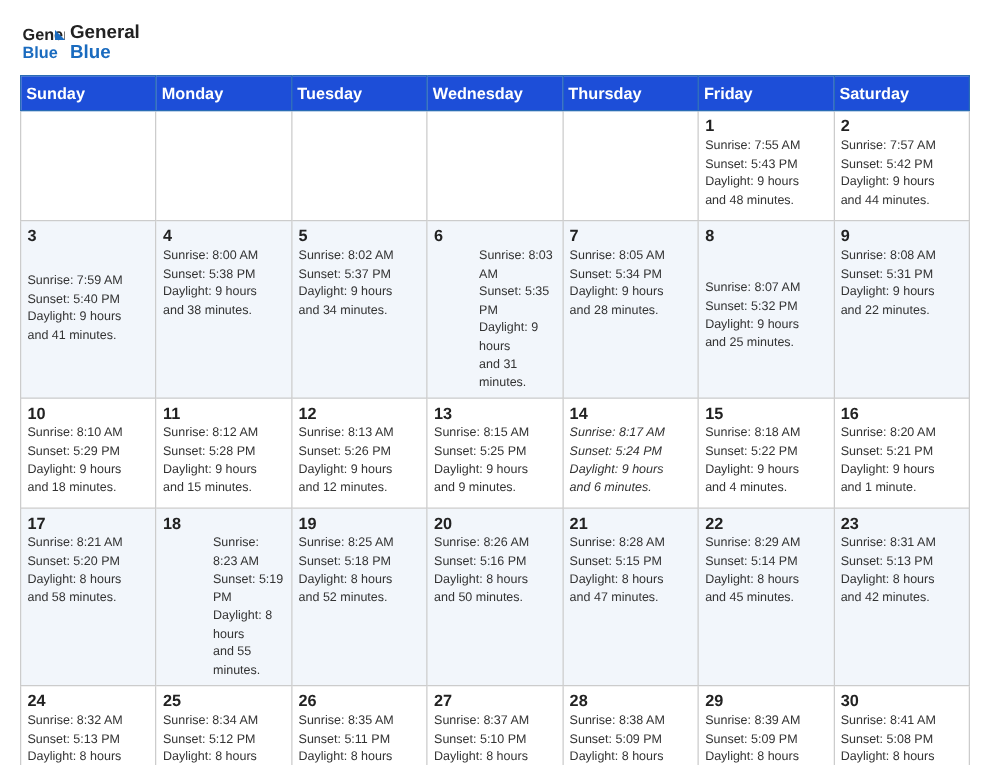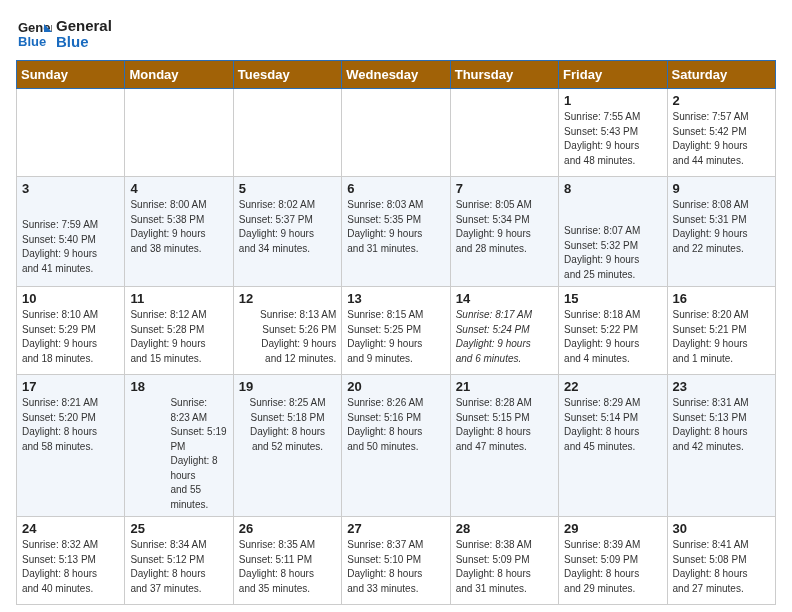--- a/index.html
+++ b/index.html
@@ -33,21 +33,21 @@
       font-size: 16px;
       color: #444;
       font-weight: normal;
     }
     .calendar {
       width: 100%;
       border-collapse: collapse;
       table-layout: fixed;
     }
     .calendar thead tr th {
-      background: #a16207;
+      background: #1d4ed8;
       color: #fff;
       font-size: 13px;
       padding: 6px 4px;
       text-align: left;
       border: 1px solid #2a6db5;
     }
     .calendar tbody tr td {
       border: 1px solid #ccc;
       vertical-align: top;
       padding: 4px 5px;
@@ -147,21 +147,21 @@
         </td>
         <td>
           <span class="day-num">5</span>
           <div class="day-info" style="white-space: pre-line;">Sunrise: 8:02 AM
 Sunset: 5:37 PM
 Daylight: 9 hours
 and 34 minutes.</div>
         </td>
         <td>
           <span class="day-num">6</span>
-          <div class="day-info" style="white-space: pre-line;">Sunrise: 8:03 AM
+          <div class="day-info" style="white-space: pre-line; margin-left: 36px;">Sunrise: 8:03 AM
 Sunset: 5:35 PM
 Daylight: 9 hours
 and 31 minutes.</div>
         </td>
         <td>
           <span class="day-num">7</span>
           <div class="day-info" style="white-space: pre-line;">Sunrise: 8:05 AM
 Sunset: 5:34 PM
 Daylight: 9 hours
 and 28 minutes.</div>
@@ -191,21 +191,21 @@
         </td>
         <td>
           <span class="day-num">11</span>
           <div class="day-info" style="white-space: pre-line;">Sunrise: 8:12 AM
 Sunset: 5:28 PM
 Daylight: 9 hours
 and 15 minutes.</div>
         </td>
         <td>
           <span class="day-num">12</span>
-          <div class="day-info" style="white-space: pre-line; text-align: right;">Sunrise: 8:13 AM
+          <div class="day-info" style="white-space: pre-line;">Sunrise: 8:13 AM
 Sunset: 5:26 PM
 Daylight: 9 hours
 and 12 minutes.</div>
         </td>
         <td>
           <span class="day-num">13</span>
           <div class="day-info" style="white-space: pre-line;">Sunrise: 8:15 AM
 Sunset: 5:25 PM
 Daylight: 9 hours
 and 9 minutes.</div>
@@ -242,21 +242,21 @@
         </td>
         <td>
           <span class="day-num">18</span>
           <div class="day-info" style="white-space: pre-line; margin-left: 40px;">Sunrise: 8:23 AM
 Sunset: 5:19 PM
 Daylight: 8 hours
 and 55 minutes.</div>
         </td>
         <td>
           <span class="day-num">19</span>
-          <div class="day-info" style="white-space: pre-line; text-align: center;">Sunrise: 8:25 AM
+          <div class="day-info" style="white-space: pre-line;">Sunrise: 8:25 AM
 Sunset: 5:18 PM
 Daylight: 8 hours
 and 52 minutes.</div>
         </td>
         <td>
           <span class="day-num">20</span>
           <div class="day-info" style="white-space: pre-line;">Sunrise: 8:26 AM
 Sunset: 5:16 PM
 Daylight: 8 hours
 and 50 minutes.</div>

